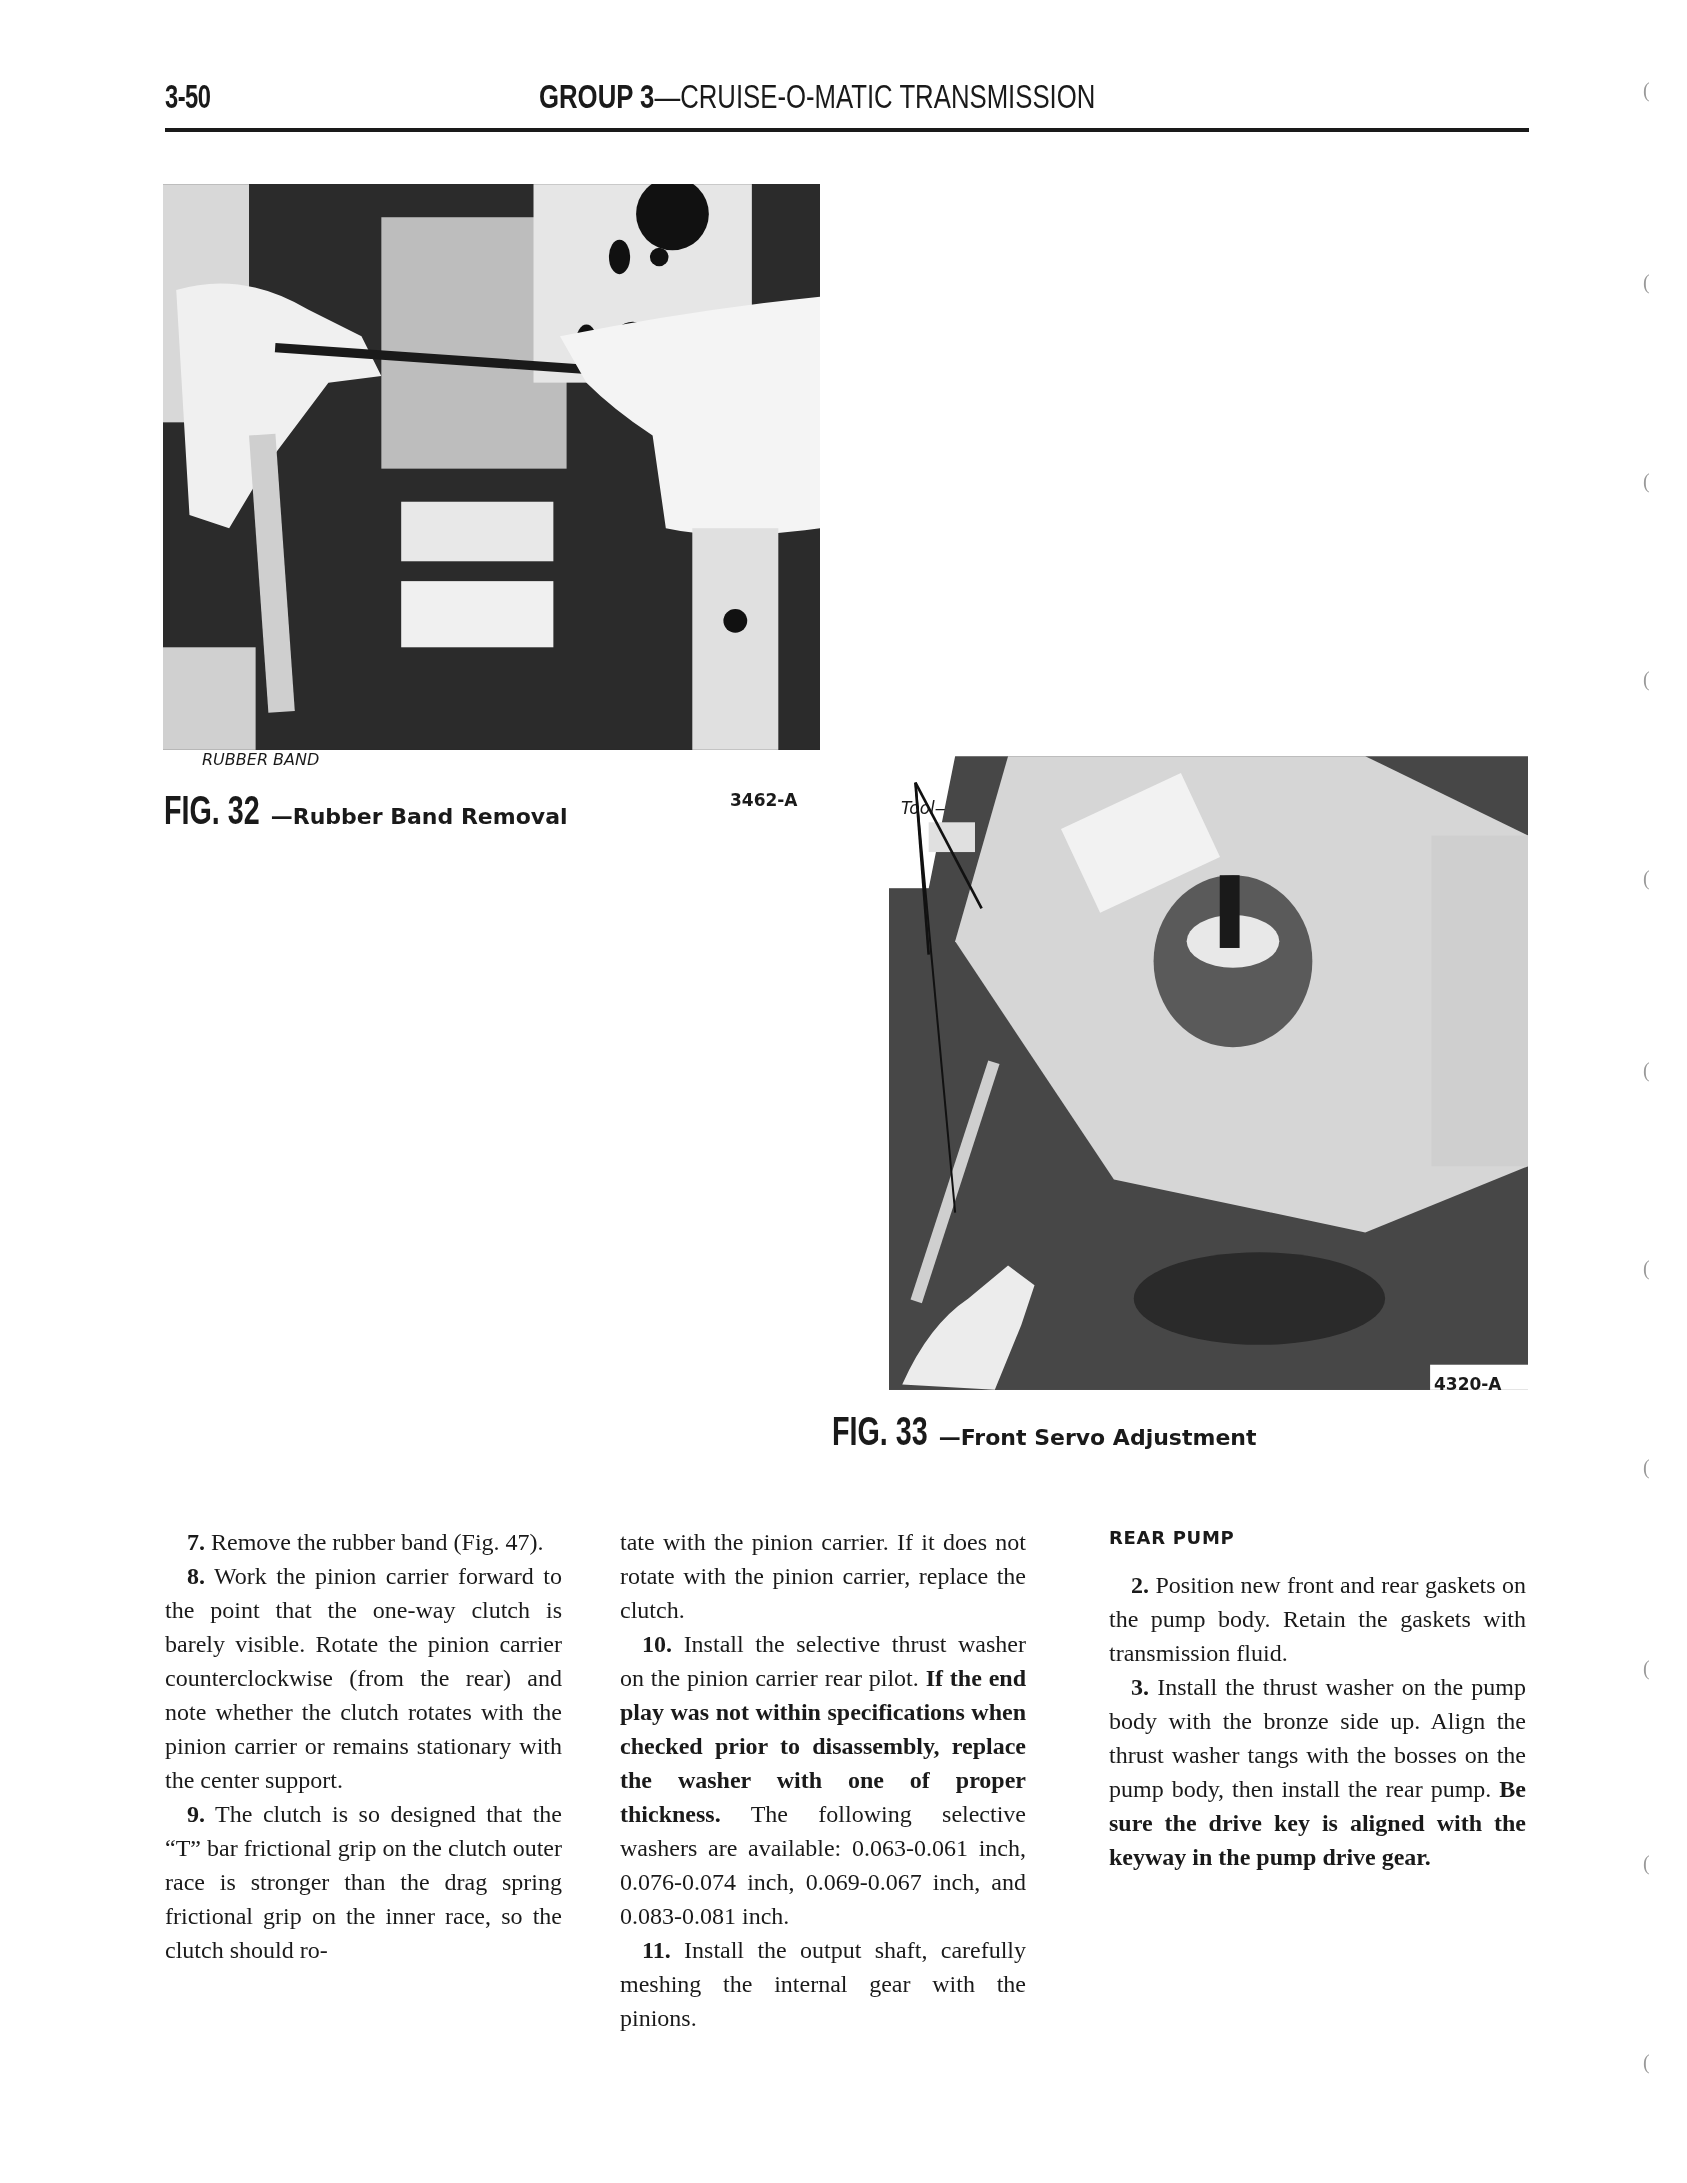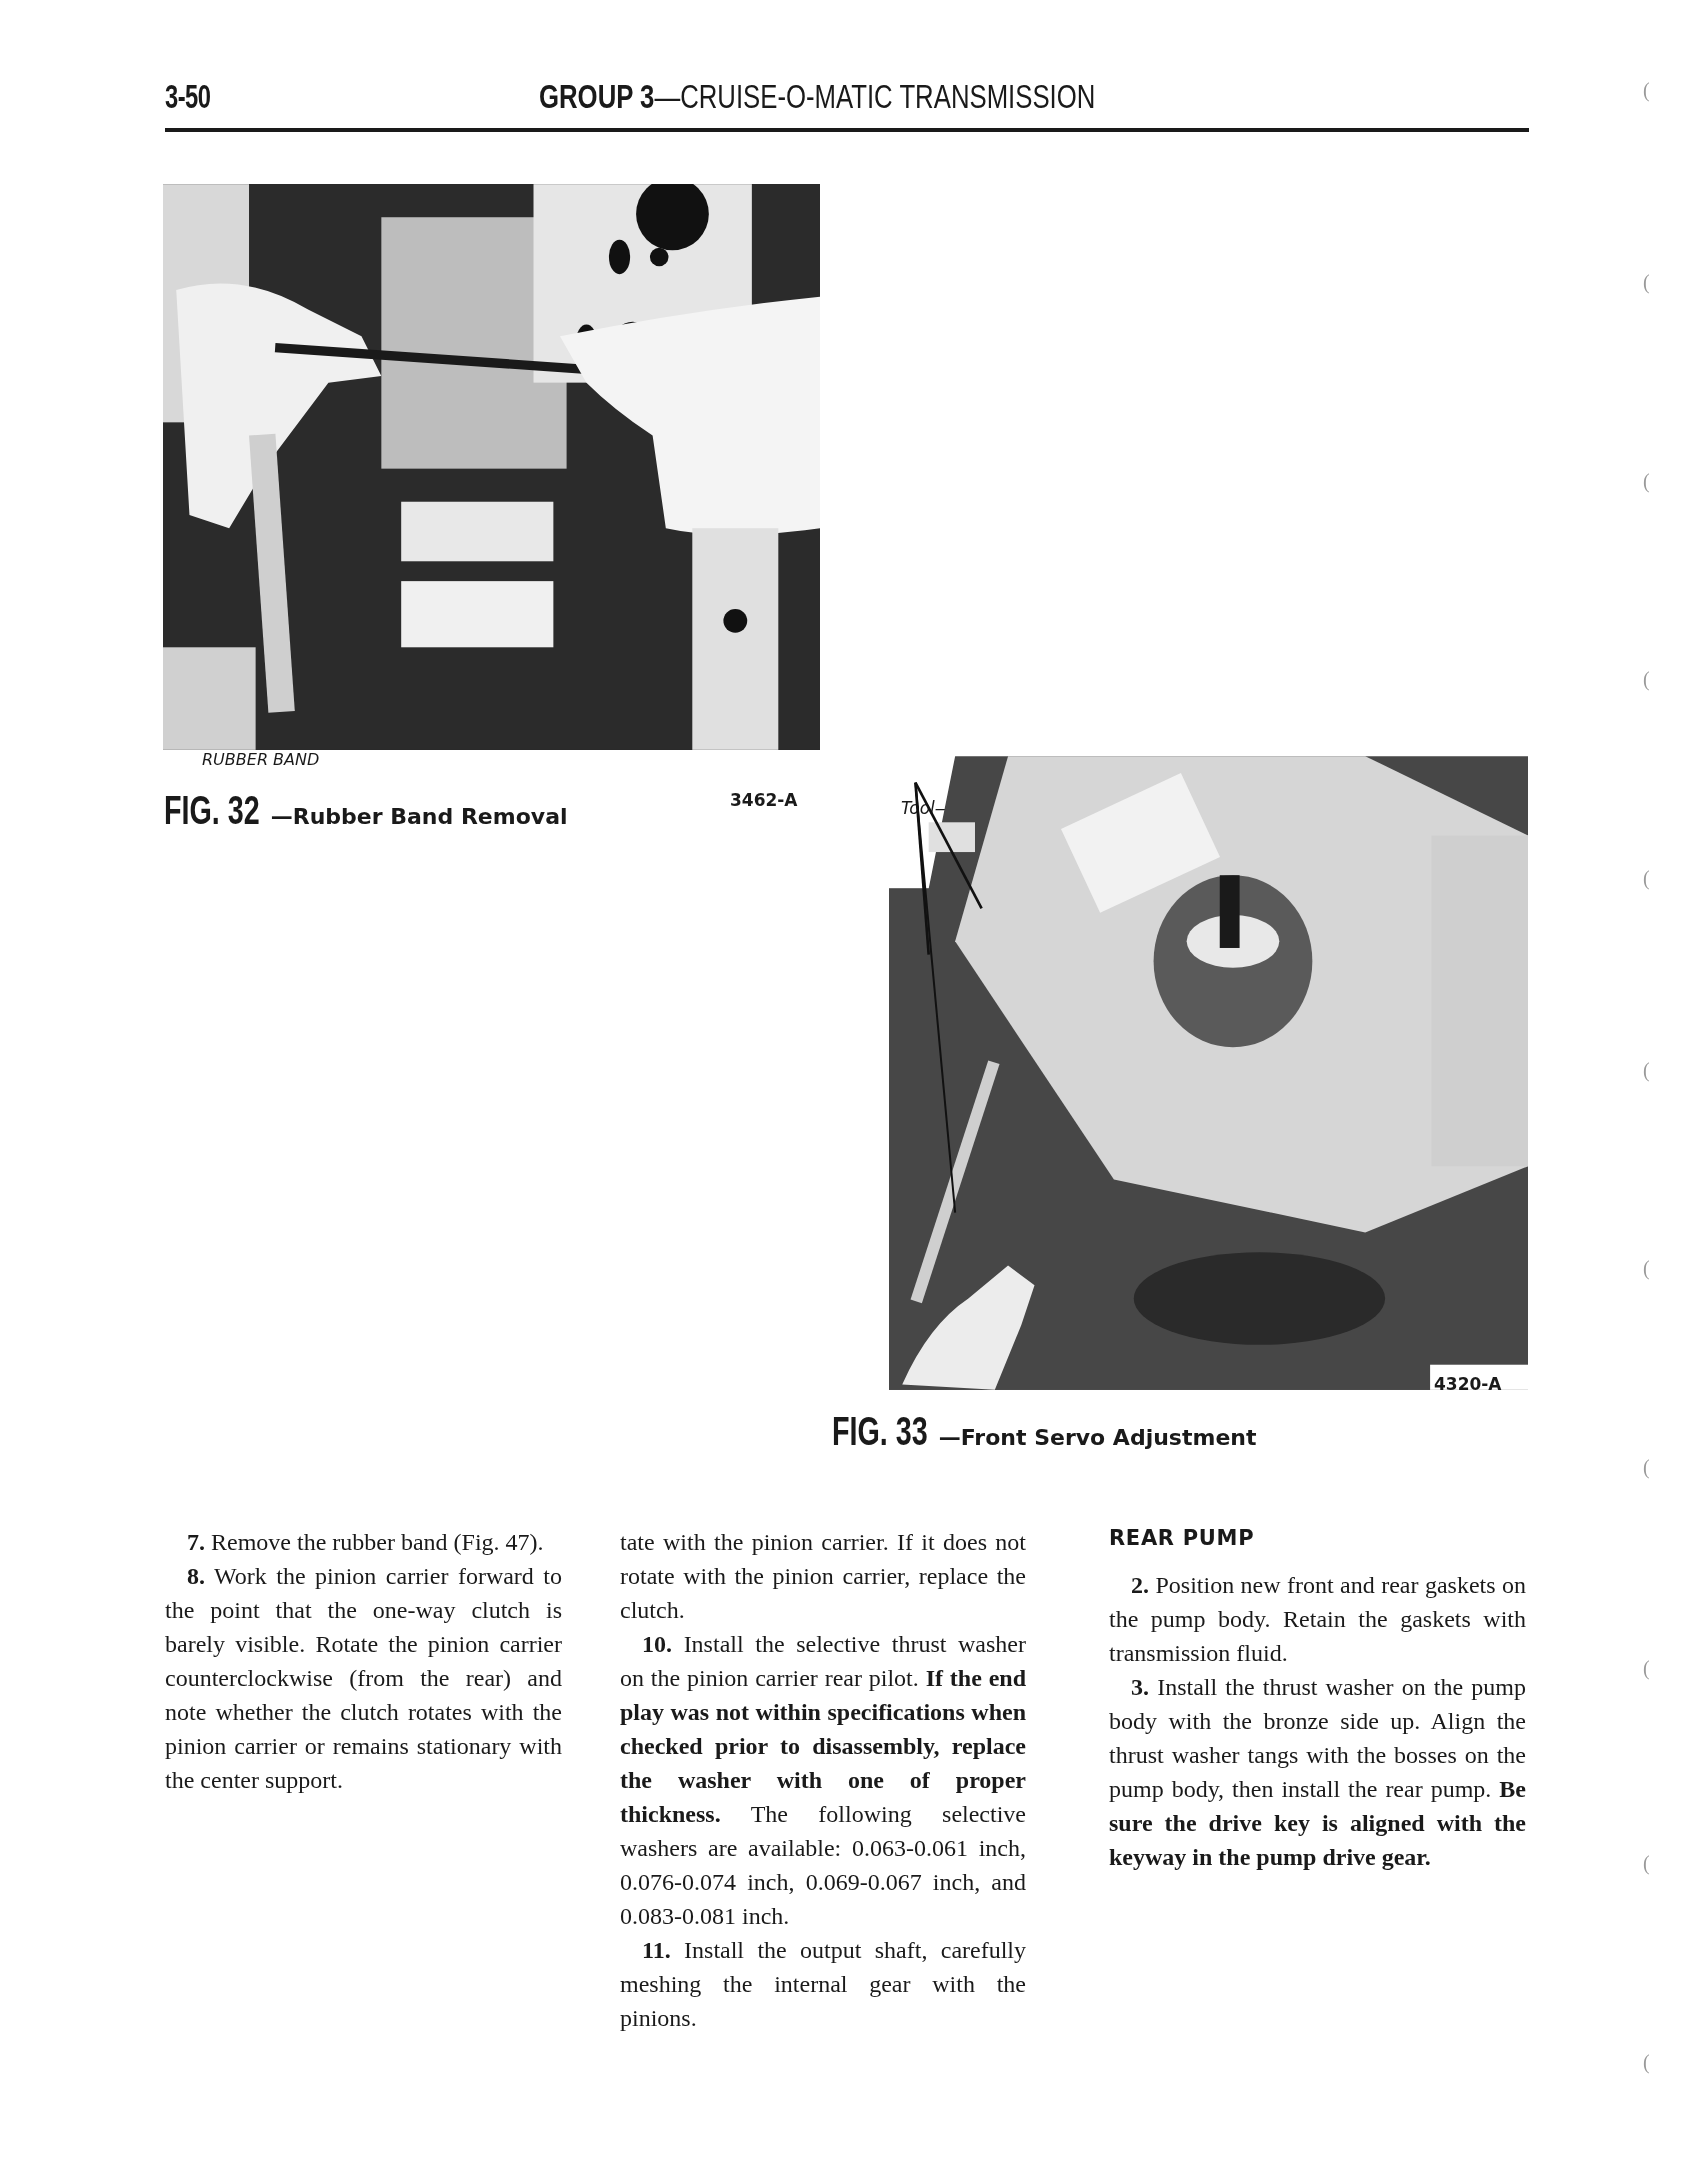--- a/index.html
+++ b/index.html
@@ -22,21 +22,21 @@
   .fig-caption .ttl { font-size: 22px; }
 
   .col { position: absolute; top: 1525px; font-family: "Liberation Serif", serif; font-size: 24px; line-height: 34px; text-align: justify; }
   .col p { margin: 0; text-indent: 22px; }
   .col p.nind { text-indent: 0; }
   .col b.n { font-weight: bold; }
   .col .em { font-weight: bold; }
   .col-1 { left: 165px; width: 397px; }
   .col-2 { left: 620px; width: 406px; }
   .col-3 { left: 1109px; width: 417px; }
-  .section-heading { font-family: "DejaVu Sans", sans-serif; font-weight: bold; font-size: 21px; letter-spacing: 0.7px; margin: 0 0 16px 0; line-height: 26.5px; }
+  .section-heading { font-family: "DejaVu Sans", sans-serif; font-weight: bold; font-size: 18px; letter-spacing: 0.7px; margin: 0 0 16px 0; line-height: 26.5px; }
 
   .margin-mark { position: absolute; left: 1643px; font-family: "Liberation Serif", serif; font-size: 20px; color: #9a9a9a; }
 </style>
 </head>
 <body>
 
 <div class="header">
   <span class="page-num">3-50</span>
   <span class="running-title"><span class="grp">GROUP 3</span><span>—</span><span>CRUISE-O-MATIC TRANSMISSION</span></span>
 </div>
@@ -92,20 +92,21 @@
   </svg>
 </div>
 <span class="fig-code" style="left:1434px; top:1374px;">4320-A</span>
 <div class="fig-caption" style="left:832px; top:1408px;">
   <span class="num">FIG. 33</span><span class="ttl">—</span><span class="ttl">Front Servo Adjustment</span>
 </div>
 
 <div class="col col-1">
   <p><b class="n">7.</b> <span>Remove the rubber band (Fig. 47).</span></p>
   <p><b class="n">8.</b> <span>Work the pinion carrier forward to the point that the one-way clutch is barely visible. Rotate the pinion carrier counterclockwise (from the rear) and note whether the clutch rotates with the pinion carrier or remains stationary with the center support.</span></p>
+  <p><b class="n">9.</b> <span>The clutch is so designed that the “T” bar frictional grip on the clutch outer race is stronger than the drag spring frictional grip on the inner race, so the clutch should ro-</span></p>
 </div>
 
 <div class="col col-2">
   <p class="nind">tate with the pinion carrier. If it does not rotate with the pinion carrier, replace the clutch.</p>
   <p><b class="n">10.</b> <span>Install the selective thrust washer on the pinion carrier rear pilot.</span> <span class="em">If the end play was not within specifications when checked prior to disassembly, replace the washer with one of proper thickness.</span> <span>The following selective washers are available: 0.063-0.061 inch, 0.076-0.074 inch, 0.069-0.067 inch, and 0.083-0.081 inch.</span></p>
   <p><b class="n">11.</b> <span>Install the output shaft, carefully meshing the internal gear with the pinions.</span></p>
 </div>
 
 <div class="col col-3">
   <div class="section-heading">REAR PUMP</div>

